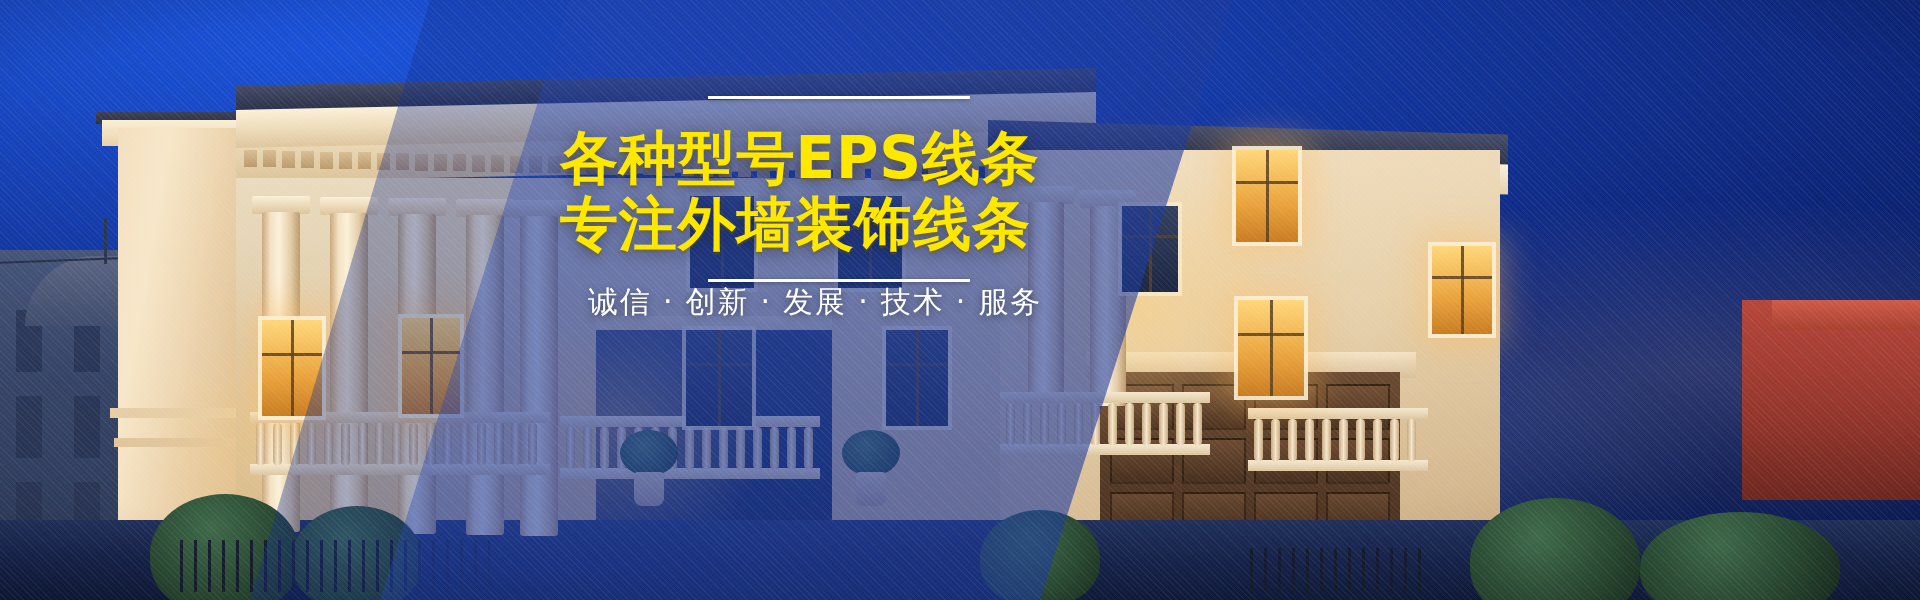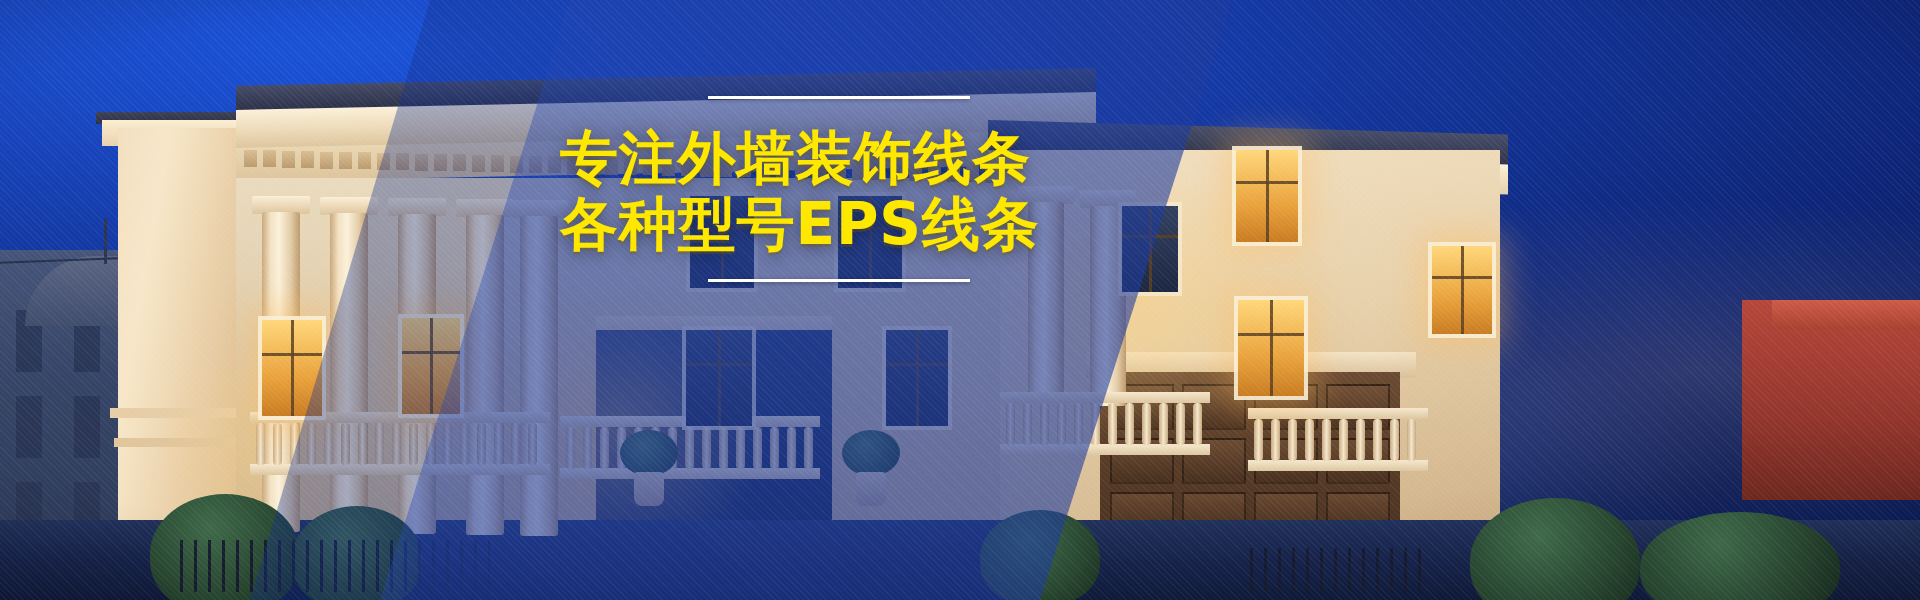--- a/index.html
+++ b/index.html
@@ -492,20 +492,21 @@
       <div class="pot" style="left: 856px; top: 472px; width: 30px; height: 34px;"></div>
       <div class="railing" style="left: 180px; top: 540px; width: 310px; height: 52px;"></div>
       <div class="railing" style="left: 1250px; top: 548px; width: 180px; height: 46px;"></div>
     </div>
 
   <div id="overlay-soft"></div>
   <div id="overlay"></div>
 
   <div id="copy">
     <div class="rule" id="rule-top"></div>
+    <div class="head">各种型号EPS线条</div>
     <div class="head">专注外墙装饰线条</div>
-    <div class="head">各种型号EPS线条</div>
     <div class="rule" id="rule-bot"></div>
+    <div id="tagline">诚信 · 创新 · 发展 · 技术 · 服务</div>
   </div>
 
   <div id="hatch"></div>
   <div id="vignette"></div>
 </div>
 
 </body></html>

